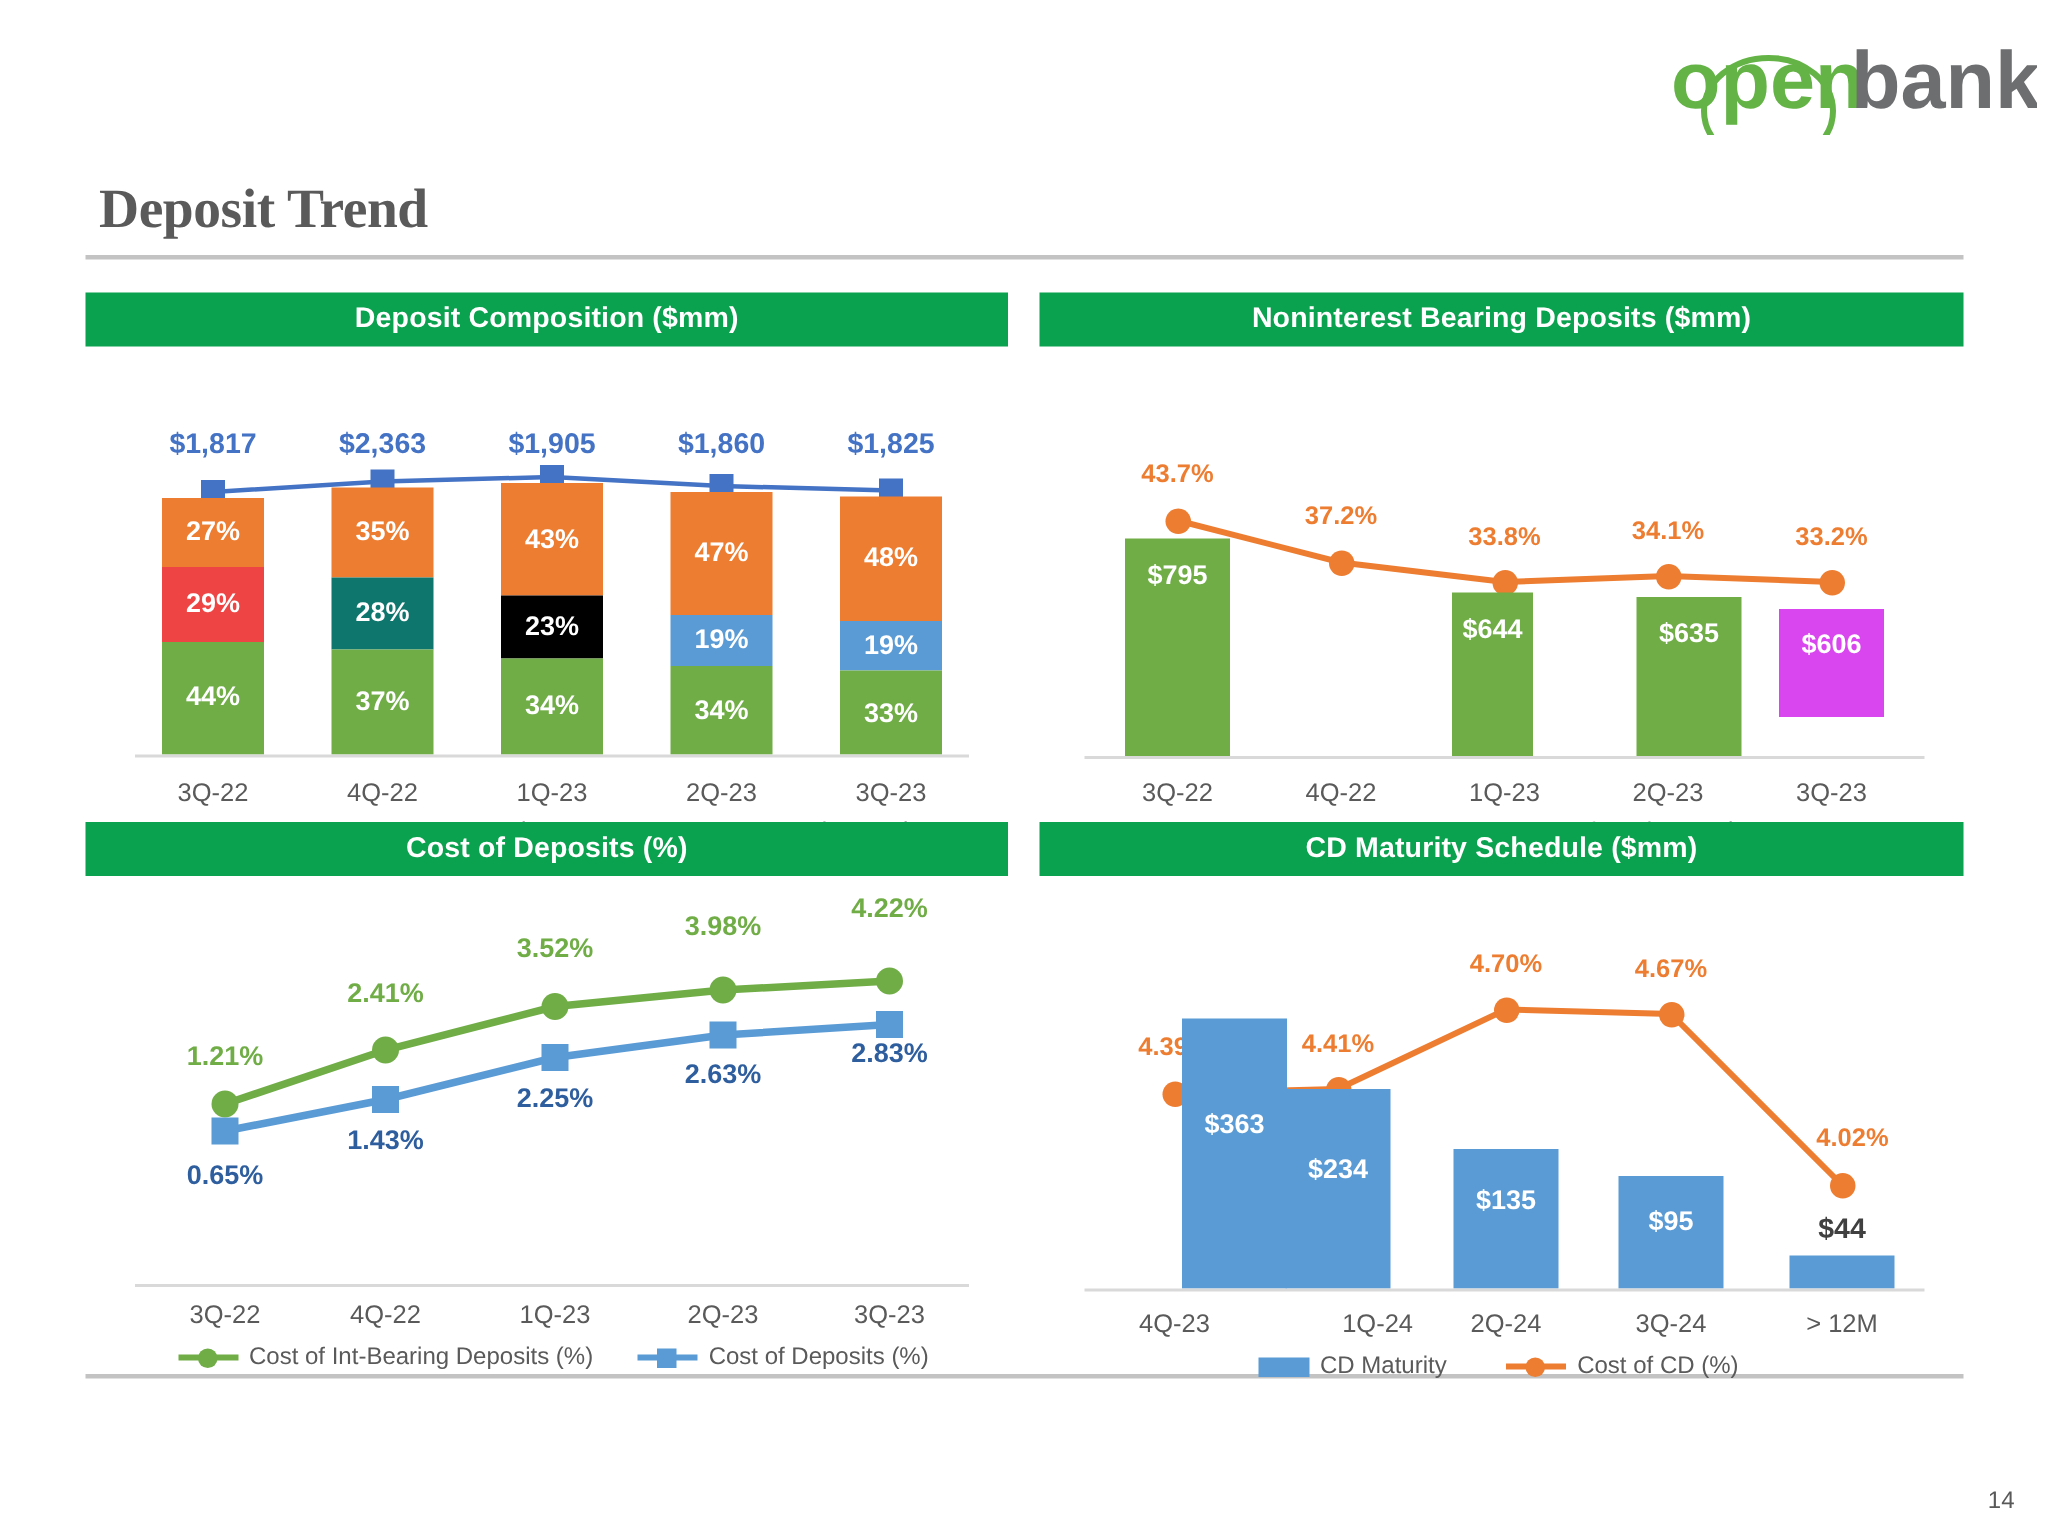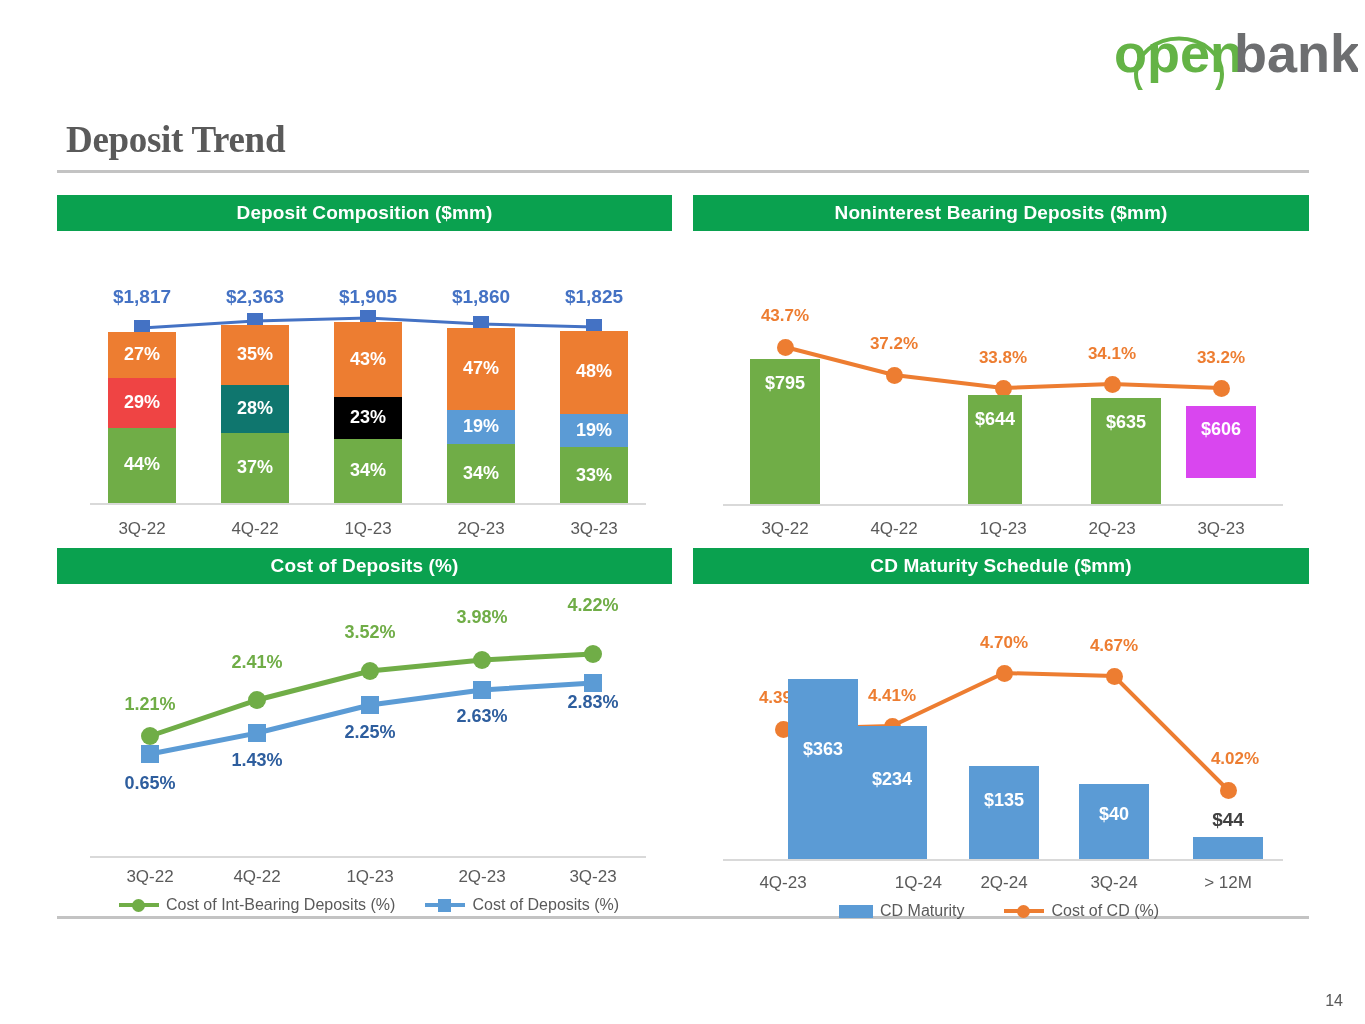--- a/index.html
+++ b/index.html
@@ -336,21 +336,21 @@
       <div class="bar" style="left:55px;top:95px;width:70px;height:180px;background:#5B9BD5;margin-left:40px;">
         <span class="seg-label" style="top:60px;">$363</span>
       </div>
       <div class="bar" style="left:164px;top:142px;width:70px;height:133px;background:#5B9BD5;">
         <span class="seg-label" style="top:43px;">$234</span>
       </div>
       <div class="bar" style="left:276px;top:182px;width:70px;height:93px;background:#5B9BD5;">
         <span class="seg-label" style="top:24px;">$135</span>
       </div>
       <div class="bar" style="left:386px;top:200px;width:70px;height:75px;background:#5B9BD5;">
-        <span class="seg-label" style="top:20px;">$40</span>
+        <span class="seg-label" style="top:20px;">$95</span>
       </div>
       <div class="bar" style="left:500px;top:253px;width:70px;height:22px;background:#5B9BD5;"></div>
       <div class="val-label" style="left:485px;top:225px;width:100px;color:#404040;font-size:19px;">$44</div>
 
       <div class="axis-line" style="left:30px;top:275px;width:560px;"></div>
 
       <div class="cat-label" style="left:40px;top:289px;width:100px;">4Q-23</div>
       <div class="cat-label" style="left:149px;top:289px;width:100px;text-align:right;">1Q-24</div>
       <div class="cat-label" style="left:261px;top:289px;width:100px;">2Q-24</div>
       <div class="cat-label" style="left:371px;top:289px;width:100px;">3Q-24</div>

